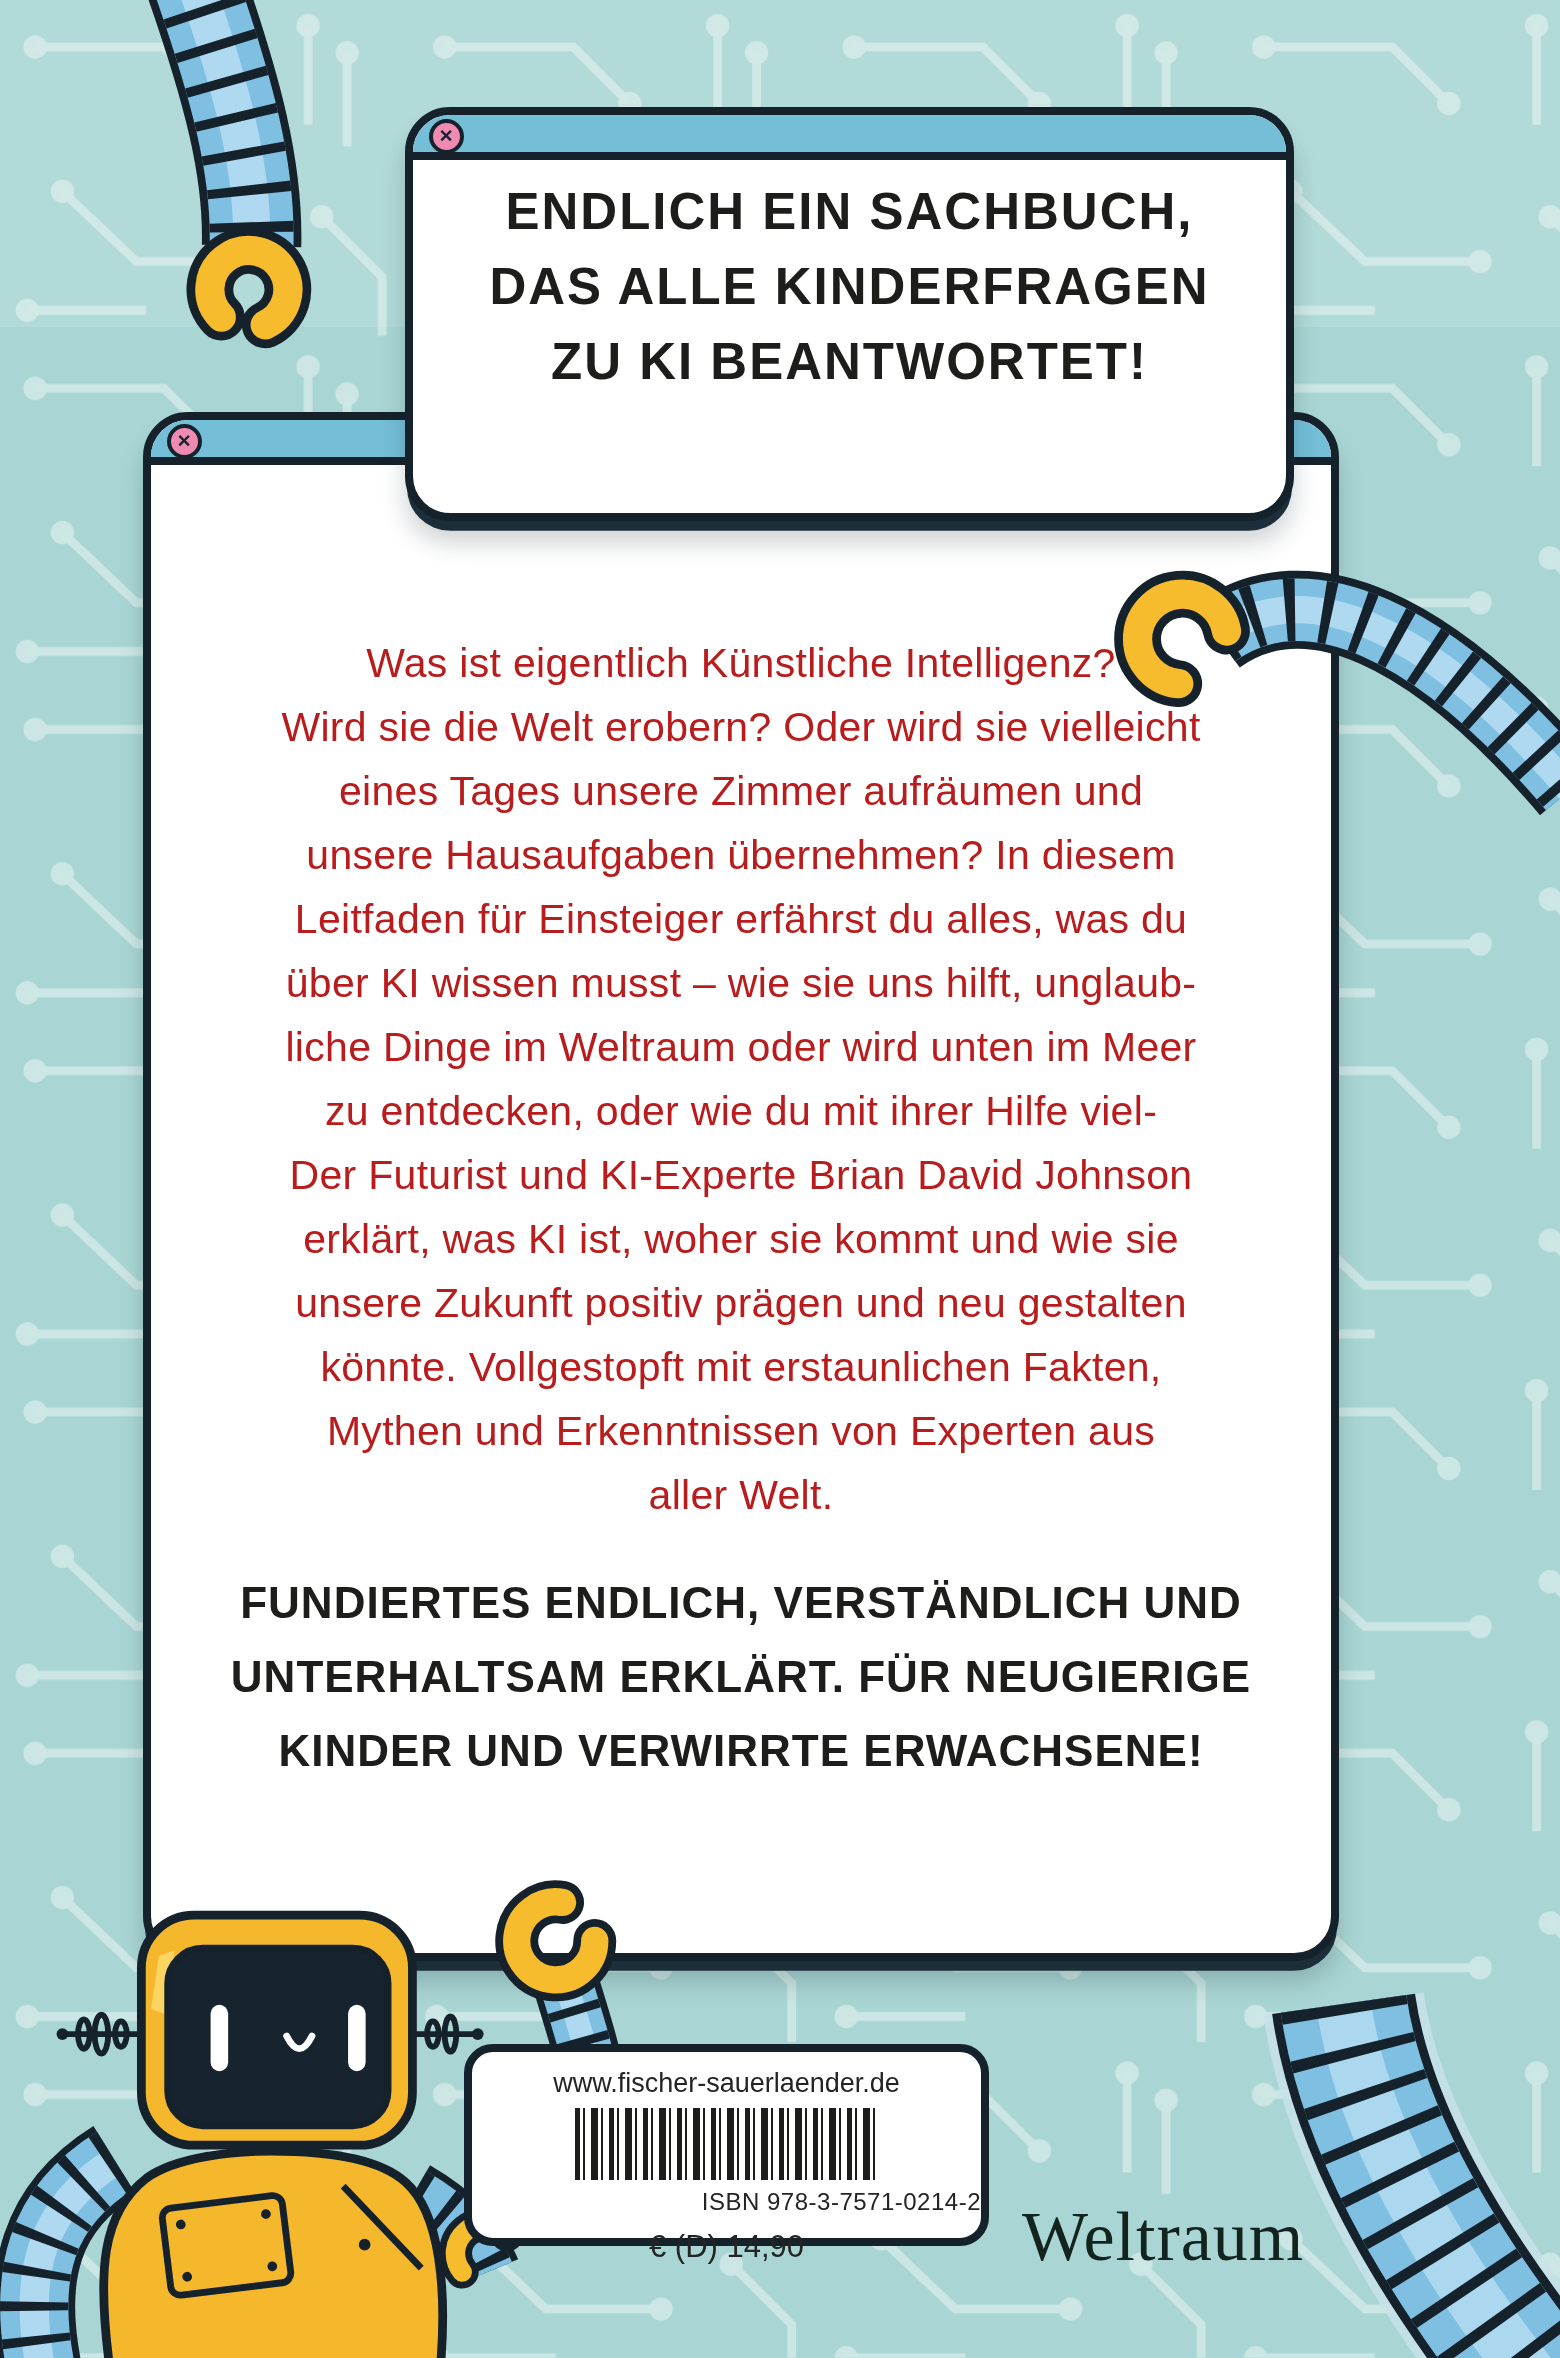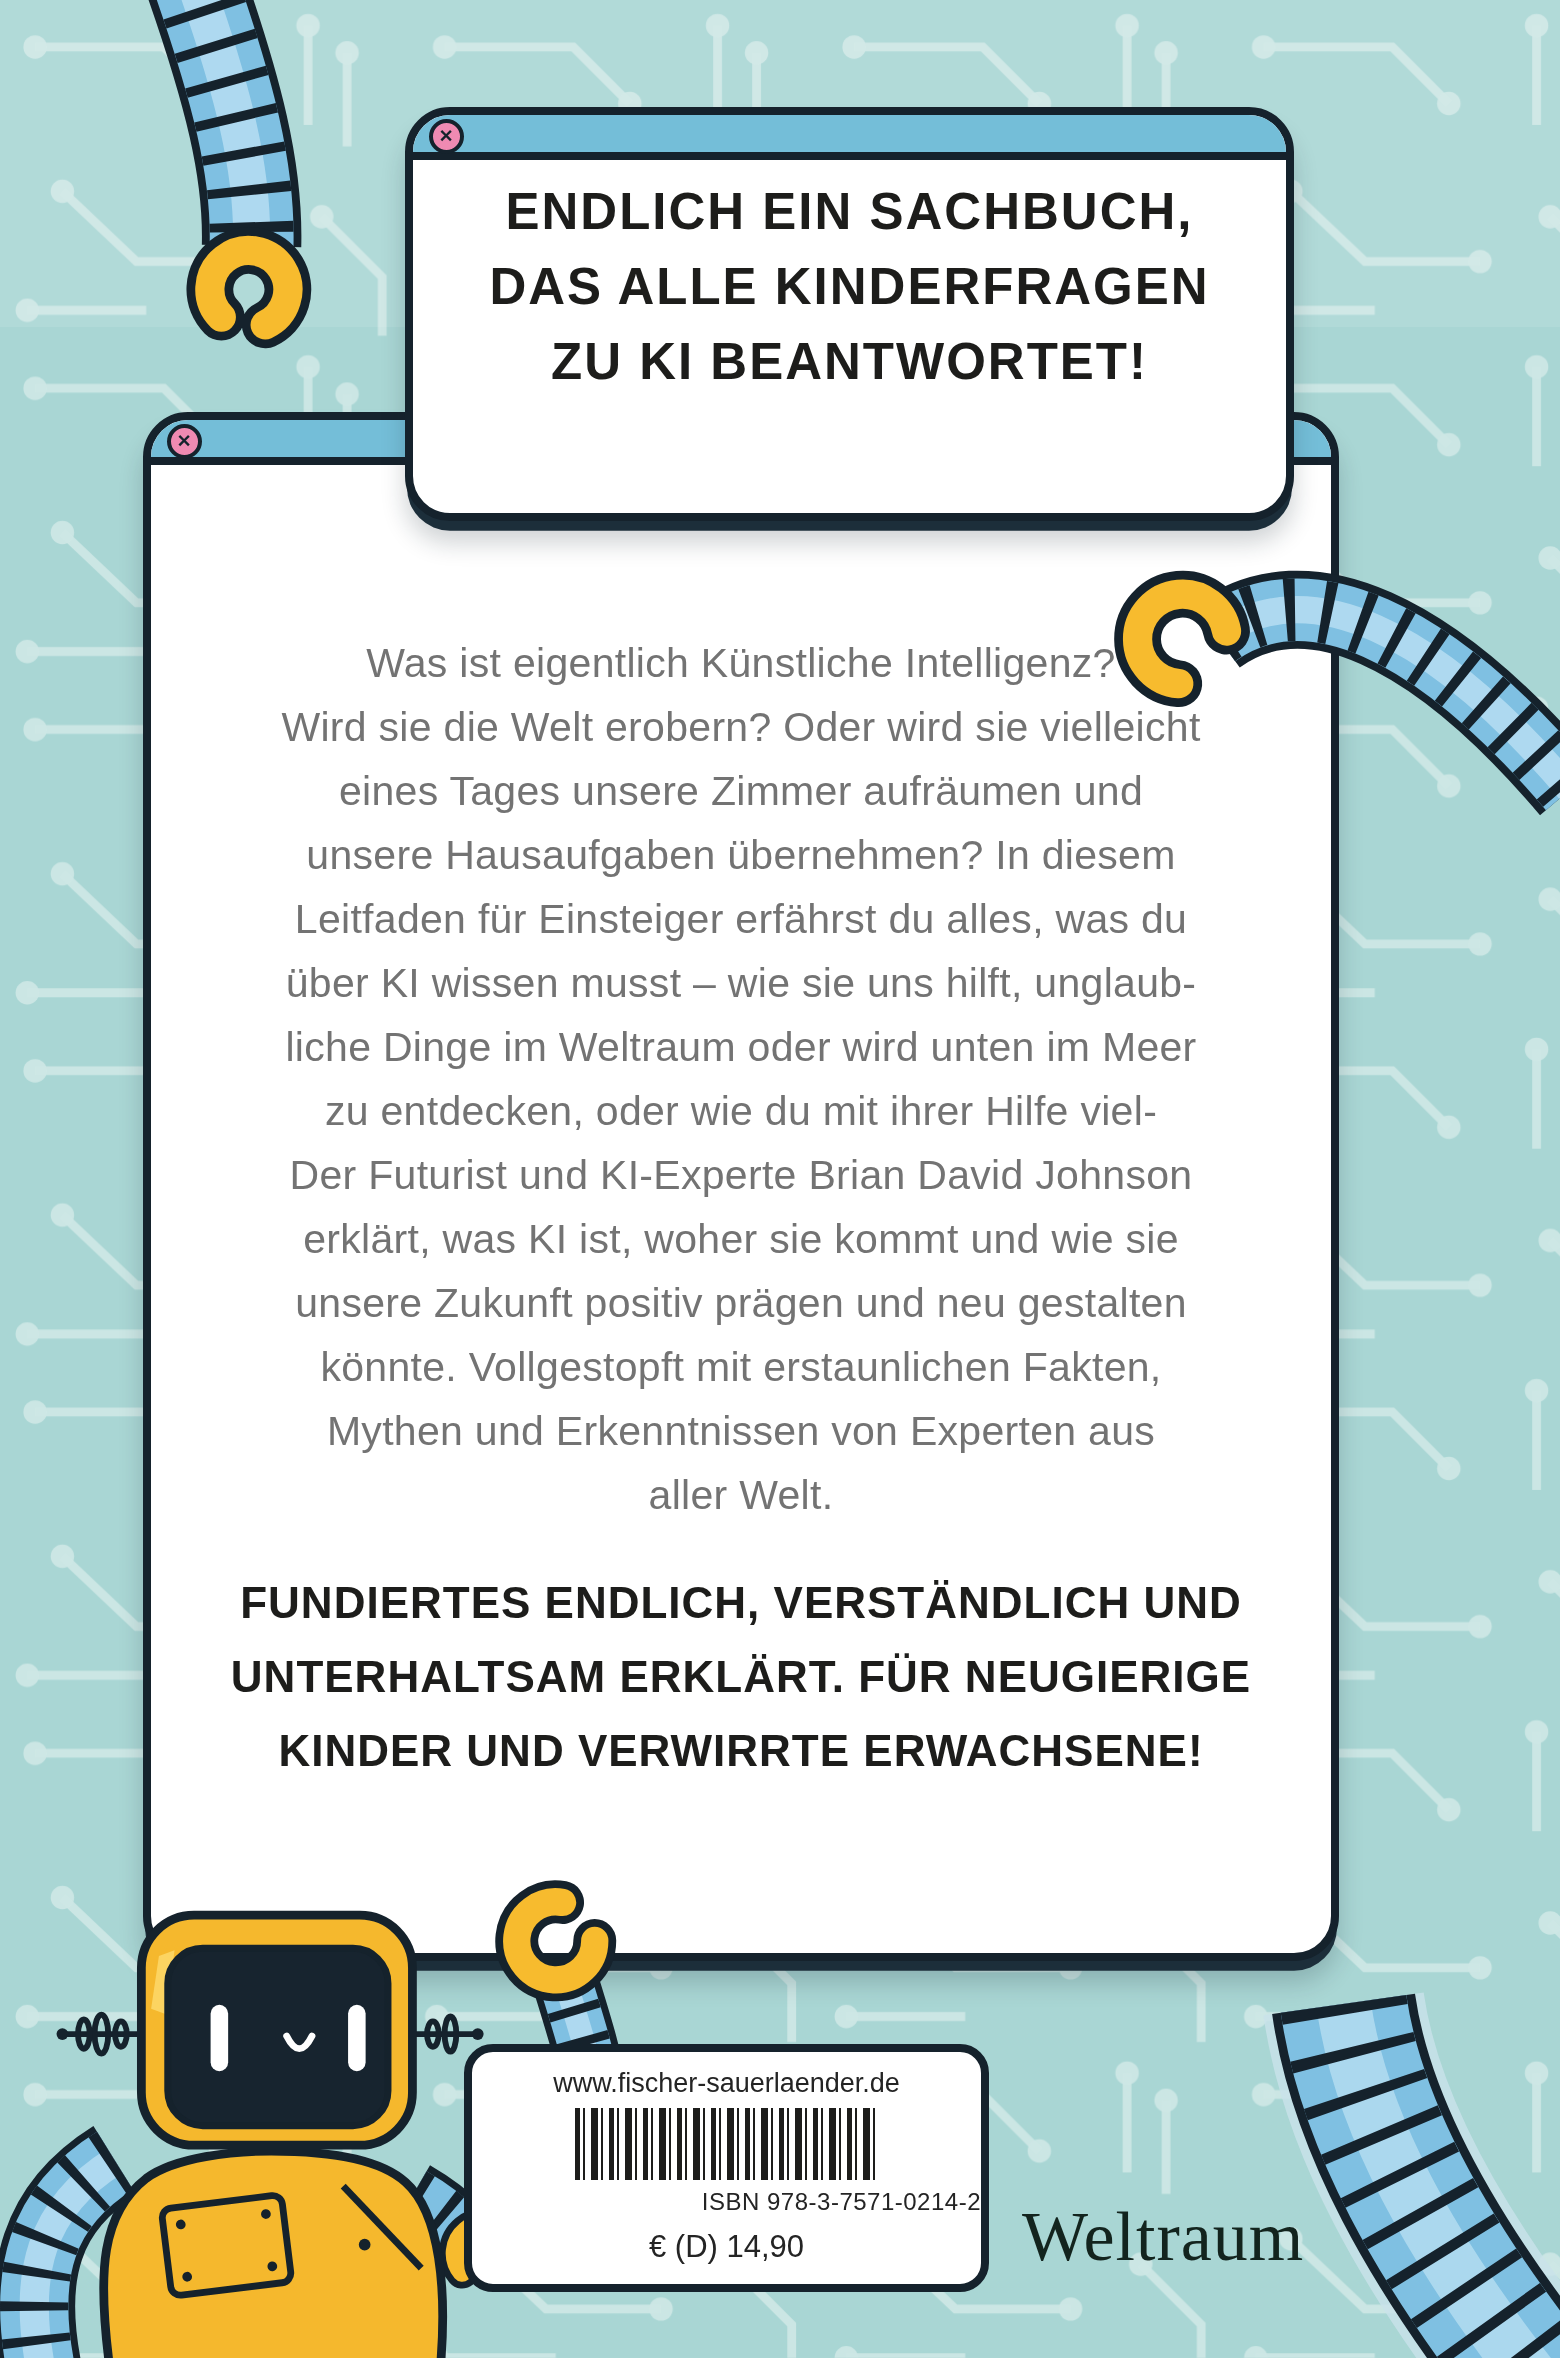--- a/index.html
+++ b/index.html
@@ -30,31 +30,31 @@
     background:#ef8ab2;border:4.9px solid #15222c;color:#15222c;
     display:flex;align-items:center;justify-content:center;
     font-size:17.6px;font-weight:bold;line-height:1;cursor:pointer;
   }
   .headline{
     margin-top:13.7px;text-align:center;color:#1d1d1b;
     font-weight:bold;font-size:51px;line-height:75px;letter-spacing:2px;
     font-family:"Liberation Sans",sans-serif;white-space:nowrap;
   }
   .body-block{
-    margin-top:166px;text-align:center;color:#737373;
+    margin-top:166px;text-align:center;color:#b91c1c;
     font-size:41px;line-height:64px;letter-spacing:0.3px;white-space:nowrap;
   }
   .caps-block{
     margin-top:39px;text-align:center;color:#1d1d1b;font-weight:bold;
     font-size:44px;line-height:74px;letter-spacing:1px;white-space:nowrap;
   }
 
   
   .barcode-box{
-    position:absolute;left:464px;top:2044px;width:525px;height:248px;z-index:6;
+    position:absolute;left:464px;top:2044px;width:525px;height:202px;z-index:6;
     background:#fff;border:8.8px solid #15222c;border-radius:29px;
     text-align:center;color:#242424;
   }
   .bb-website{margin-top:14.6px;font-size:27px;line-height:33px;}
   .bb-barcode{
     width:304px;height:72px;margin:8.8px auto 2px;
     background:repeating-linear-gradient(90deg,
       #1d1d1b 0 4.9px,#fff 4.9px 7.8px,#1d1d1b 7.8px 9.8px,#fff 9.8px 15.6px,
       #1d1d1b 15.6px 23.4px,#fff 23.4px 26px,#1d1d1b 26px 28px,#fff 28px 34px);
   }

